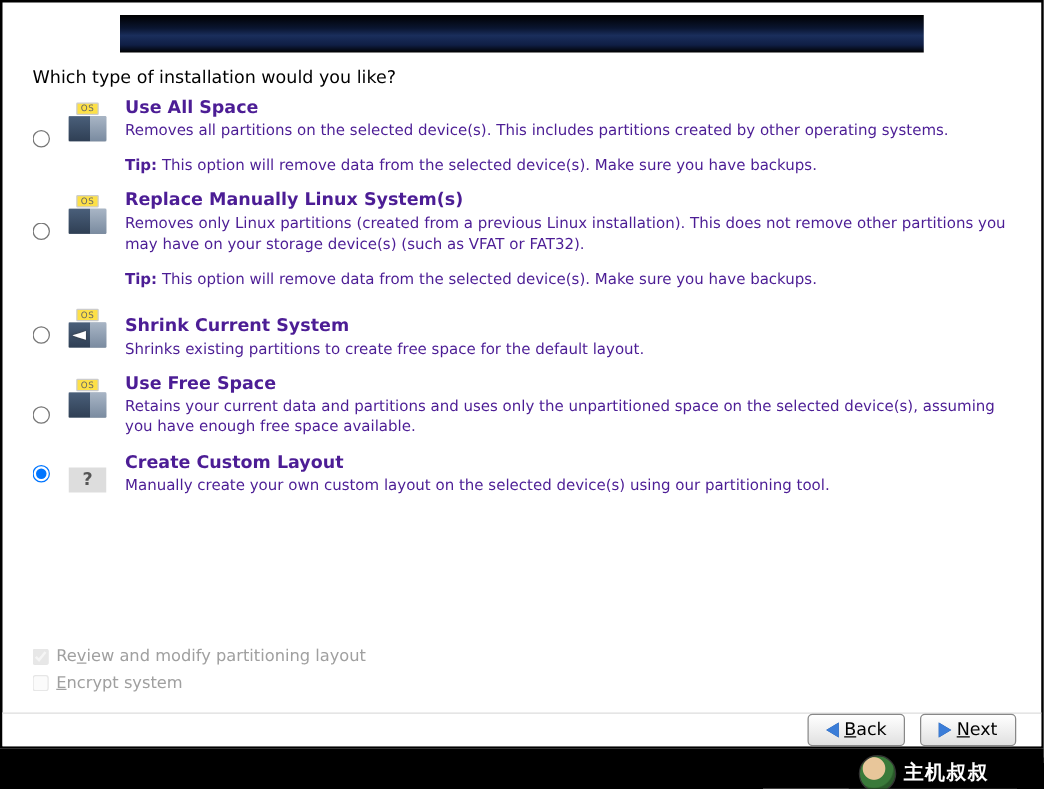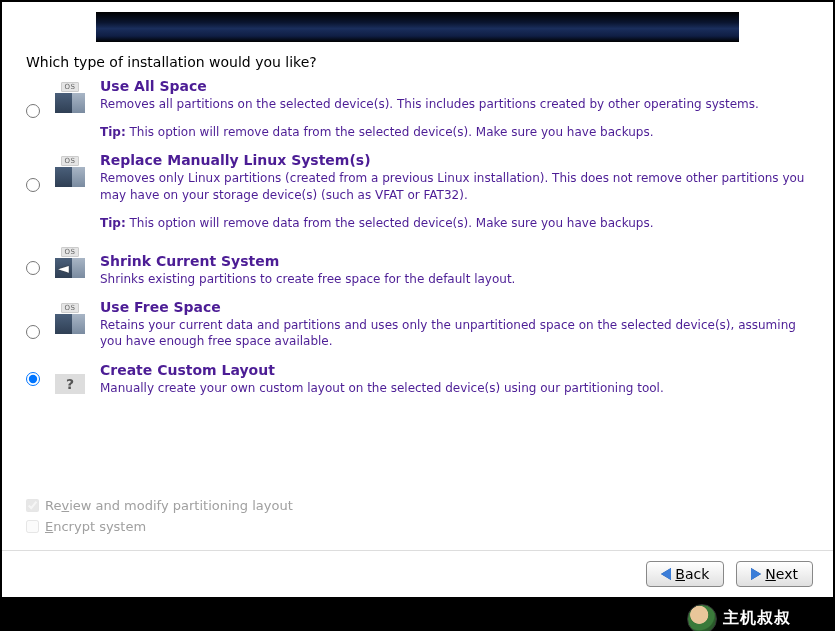--- a/index.html
+++ b/index.html
@@ -52,21 +52,21 @@
     }
     .icon-col {
       width: 32px;
       padding-top: 4px;
       display: flex;
       flex-direction: column;
       align-items: center;
     }
     .os-tag {
       font-size: 7px;
-      background: #e5e5e5;
+      background: #fde047;
       border: 1px solid #ccc;
       padding: 0 3px;
       line-height: 8px;
       border-radius: 1px;
       color: #666;
       letter-spacing: 0.5px;
     }
     .disk-icon {
       width: 30px;
       height: 20px;
@@ -128,21 +128,21 @@
       gap: 6px;
       margin-bottom: 6px;
       font-size: 13px;
       color: #a0a0a0;
       text-shadow: 0 1px 0 #fff;
     }
     .cb-row input { opacity: 0.55; }
     .underline { text-decoration: underline; }
     .footer {
       border-top: 1px solid #ddd;
-      padding: 10px 20px;
+      padding: 0 20px;
       display: flex;
       justify-content: flex-end;
       gap: 12px;
       background: #fff;
     }
     .btn {
       display: flex;
       align-items: center;
       gap: 4px;
       padding: 4px 14px;

